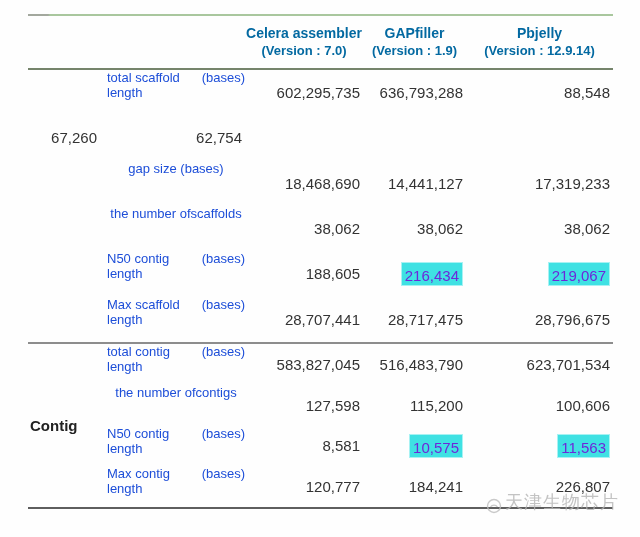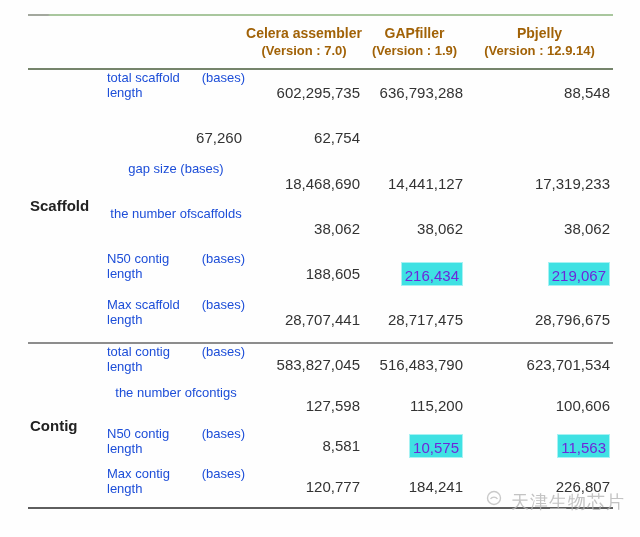--- a/index.html
+++ b/index.html
@@ -25,21 +25,21 @@
   .line-bottom { top: 507px; height: 2px; background: var(--bottom_line, #5e5e5e); }
 
   .tgrid {
     position: absolute; left: 28px; width: 585px;
     display: grid;
     grid-template-columns: 72px 145px 118px 103px 147px;
   }
   .header-grid { top: 15px; height: 54px; }
   .header-cell {
     display: flex; flex-direction: column; justify-content: center; align-items: center;
-    font-weight: bold; color: #a16207; line-height: 17px;
+    font-weight: bold; color: #0369a1; line-height: 17px;
   }
   .header-cell .hname { font-size: 14px; }
   .header-cell .hver  { font-size: 13px; }
   .hc1 { grid-column: 3; } .hc2 { grid-column: 4; } .hc3 { grid-column: 5; }
 
   .section-scaffold { top: 70px; height: 272px; grid-template-rows: repeat(6, 1fr); }
   .section-contig   { top: 344px; height: 163px; grid-template-rows: repeat(4, 1fr); }
 
   .group-cell {
     grid-column: 1; grid-row: 1 / -1;
@@ -62,21 +62,21 @@
   }
   .hl {
     display: inline-block;
     background: var(--highlight, #3fe1e3);
     border: 1px solid var(--highlight_border, #a7f2f3);
     color: #6d28d9;
     padding: 4px 3px 1px 3px;
   }
   .watermark {
     position: absolute; left: 486px; top: 490px;
-    display: flex; align-items: flex-start; gap: 9px;
+    display: flex; align-items: flex-end; gap: 3px;
     color: #b5b5b5; opacity: 0.8;
   }
   .watermark .wm-text {
     font-size: 18px; letter-spacing: 1px; white-space: nowrap;
   }
   .wm-logo { width: 16px; height: 16px; flex: 0 0 auto; }
 </style>
 </head>
 <body>
 
@@ -96,21 +96,20 @@
       <span class="hname">GAPfiller</span>
       <span class="hver">(Version : 1.9)</span>
     </div>
     <div class="header-cell hc3">
       <span class="hname">Pbjelly</span>
       <span class="hver">(Version : 12.9.14)</span>
     </div>
   </div>
 
   <div class="tgrid section-scaffold">
-    <div class="group-cell">Scaffold</div>
 
     <div class="label-cell">
       <span>total scaffold length</span>
       <span>(bases)</span>
     </div>
     <div class="val-cell">602,295,735</div>
     <div class="val-cell">636,793,288</div>
 
     <div class="val-cell">88,548</div>
     <div class="val-cell">67,260</div>

